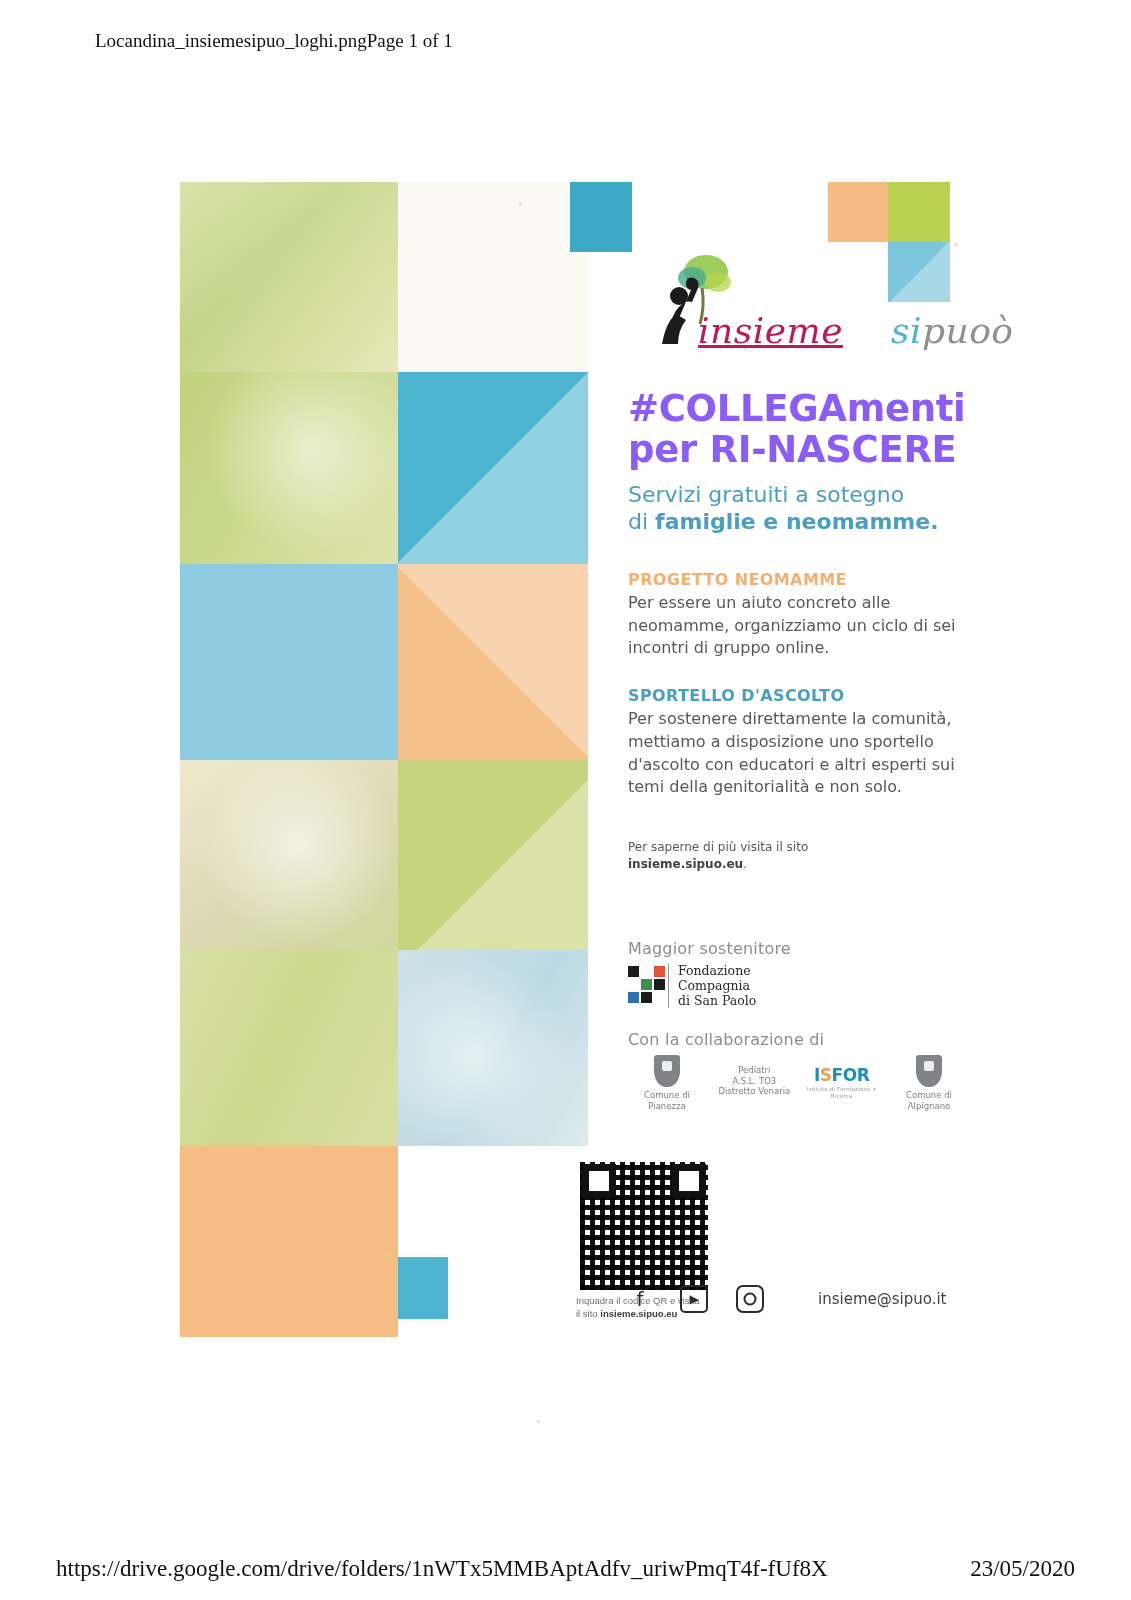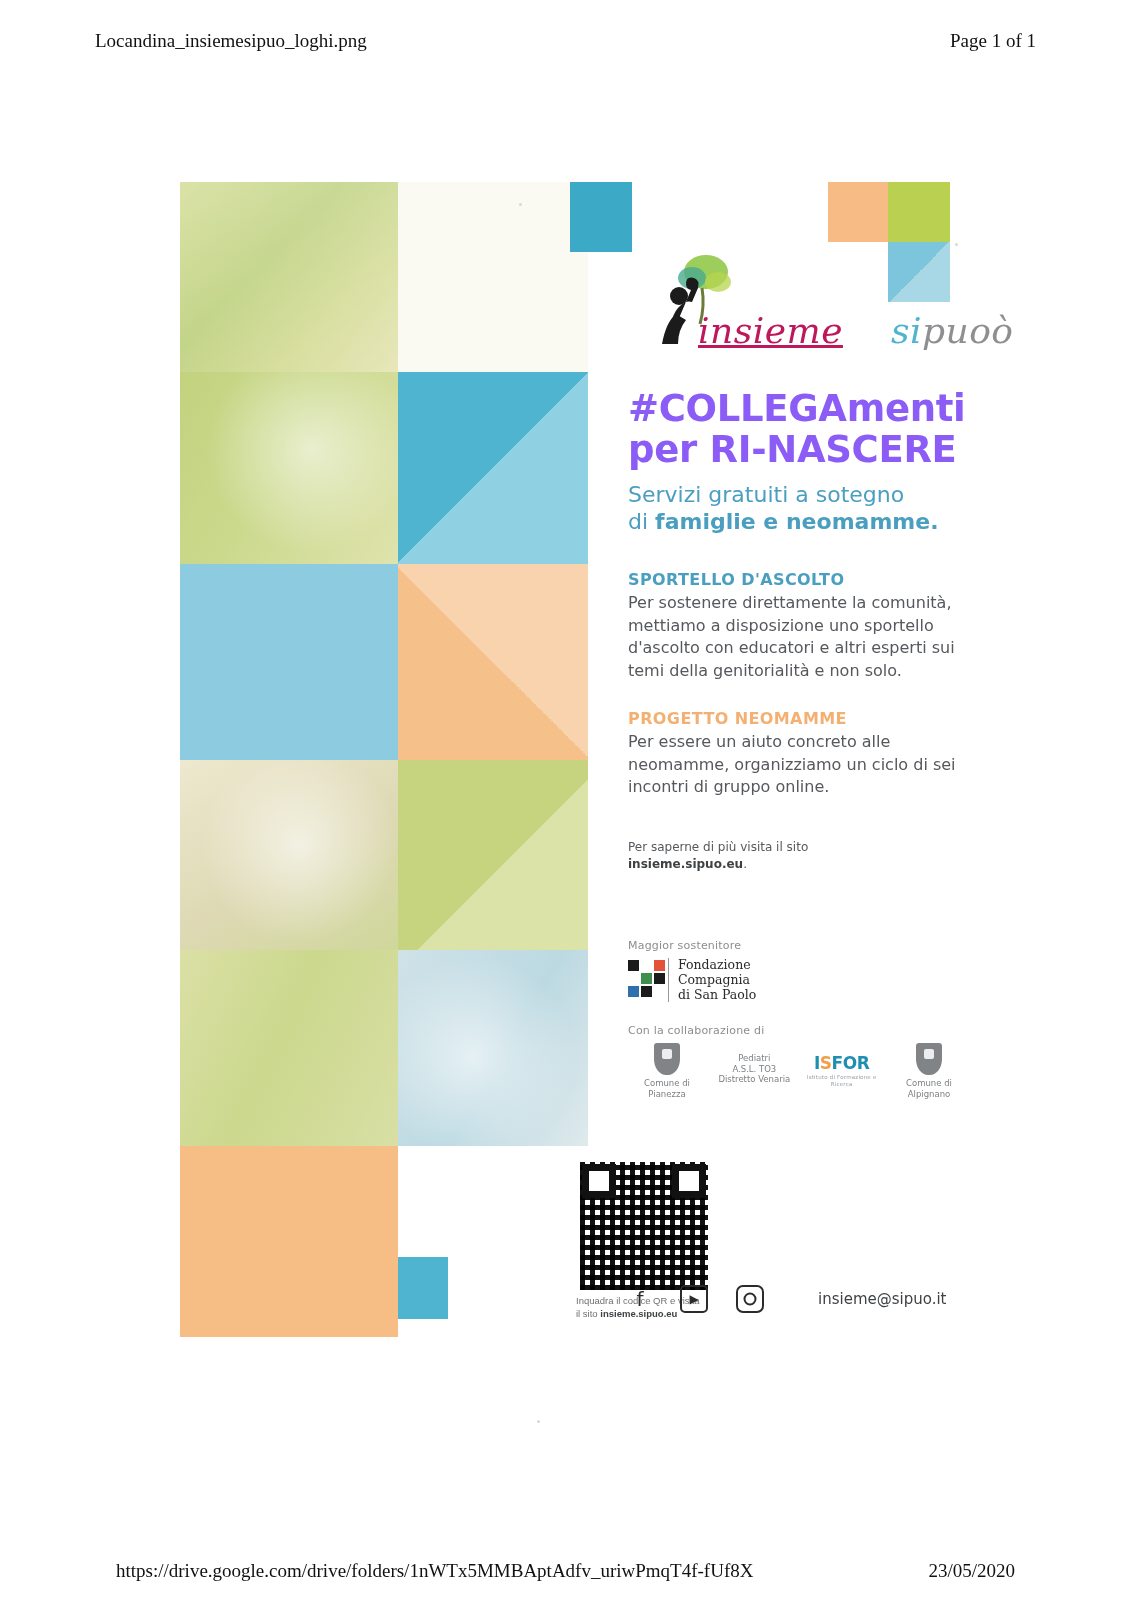--- a/index.html
+++ b/index.html
@@ -17,37 +17,36 @@
   }
 
   
   .print-header {
     position: absolute;
     top: 30px;
     left: 0;
     width: 100%;
     height: 24px;
     display: flex;
-    justify-content: space-between;
     padding: 0 95px;
     box-sizing: border-box;
     font-size: 19px;
     font-family: "Liberation Serif", serif;
     color: #111;
   }
   .print-footer {
     position: absolute;
     bottom: 18px;
     left: 0;
     width: 100%;
     display: flex;
     justify-content: space-between;
-    padding: 0 116px;
+    padding: 0 56px;
     box-sizing: border-box;
-    font-size: 19px;
+    font-size: 23px;
     font-family: "Liberation Serif", serif;
     color: #111;
   }
 
   
   .poster {
     position: absolute;
     left: 180px;
     top: 182px;
     width: 790px;
@@ -184,21 +183,21 @@
     font-size: 12px;
     line-height: 1.42;
     color: #55585c;
     margin: 40px 0 0 0;
   }
   .cta b { color: #3f4245; }
 
   
   .supporters { margin-top: 66px; }
   .small-label {
-    font-size: 11px;
+    font-size: 16px;
     color: #8b8e91;
     margin: 0 0 6px 0;
     letter-spacing: .2px;
   }
   .fond-row {
     display: flex;
     align-items: center;
     gap: 0;
     margin-bottom: 22px;
   }
@@ -392,27 +391,27 @@
       <span>#COLLEGAmenti</span><br>
       <span>per RI-NASCERE</span>
     </h1>
 
     <h2 class="subtitle">
       <span>Servizi gratuiti a sotegno</span><br>
       <span>di </span><b>famiglie e neomamme.</b>
     </h2>
 
     <div class="sec">
+      <p class="sec-title orange">PROGETTO NEOMAMME</p>
+      <p class="sec-body">Per essere un aiuto concreto alle neomamme, organizziamo un ciclo di sei incontri di gruppo online.</p>
+    </div>
+
+    <div class="sec">
       <p class="sec-title blue">SPORTELLO D'ASCOLTO</p>
       <p class="sec-body">Per sostenere direttamente la comunità, mettiamo a disposizione uno sportello d'ascolto con educatori e altri esperti sui temi della genitorialità e non solo.</p>
-    </div>
-
-    <div class="sec">
-      <p class="sec-title orange">PROGETTO NEOMAMME</p>
-      <p class="sec-body">Per essere un aiuto concreto alle neomamme, organizziamo un ciclo di sei incontri di gruppo online.</p>
     </div>
 
     <p class="cta">
       <span>Per saperne di più visita il sito</span><br>
       <b>insieme.sipuo.eu</b>.
     </p>
 
     <div class="supporters">
       <p class="small-label">Maggior sostenitore</p>
       <div class="fond-row">

